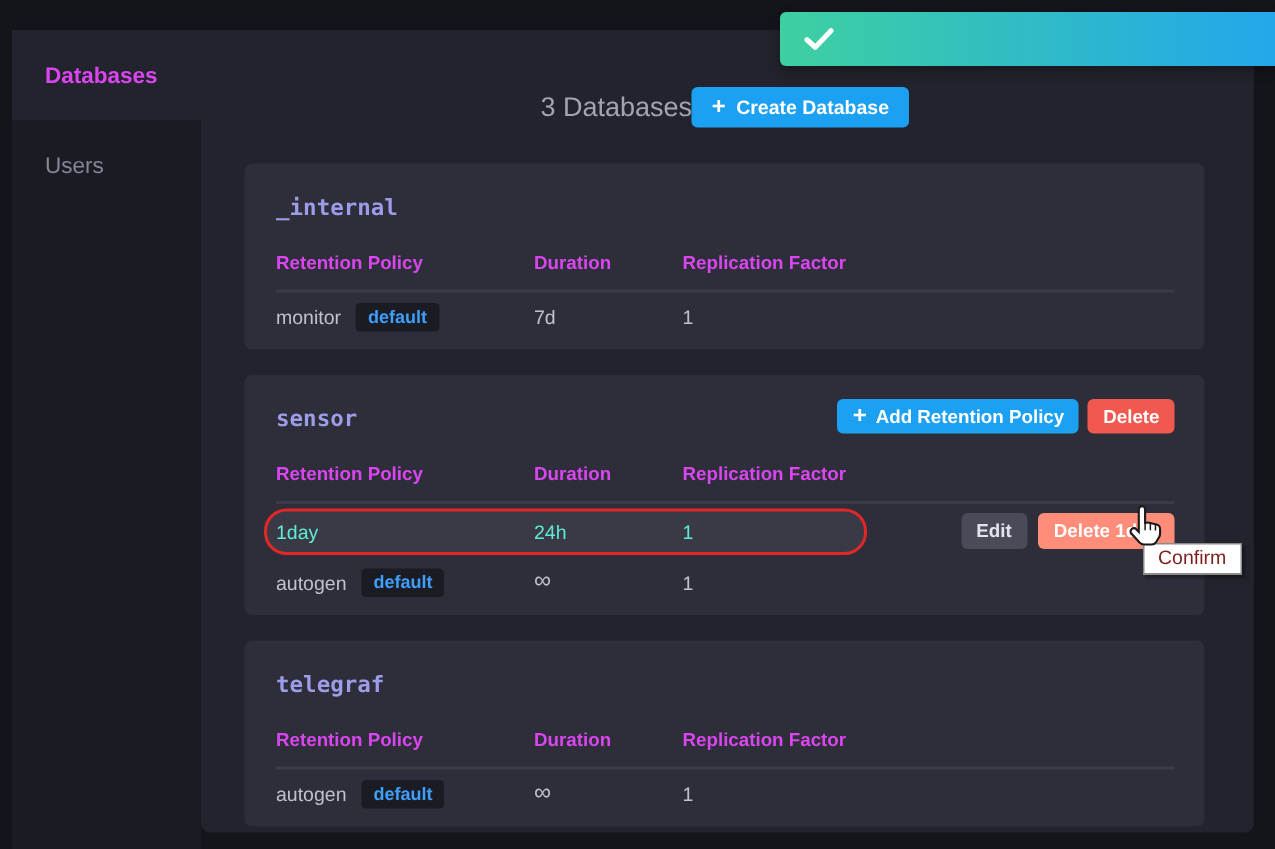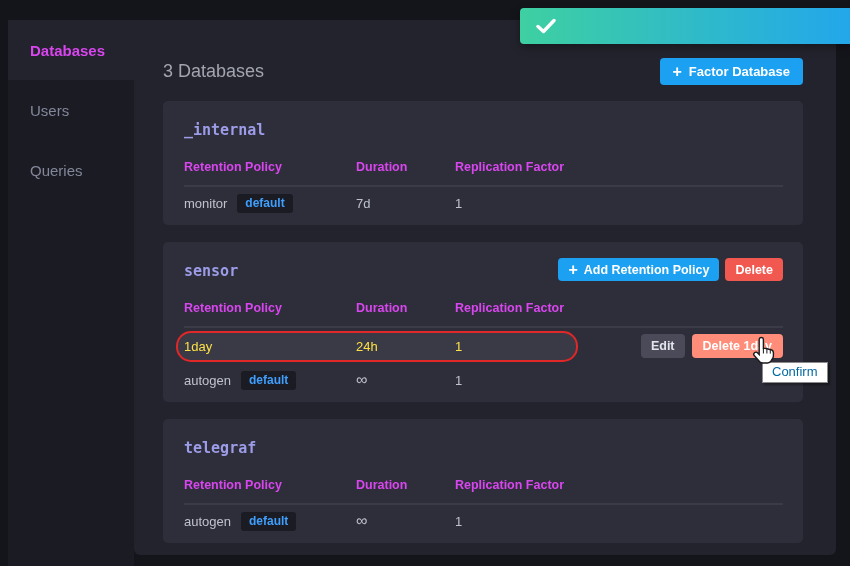--- a/index.html
+++ b/index.html
@@ -21,21 +21,21 @@
     padding-left:22px; font-size:15px; color:#83879a; cursor:pointer;
   }
   .nav-tab.active { background:#23232d; color:#d946ef; font-weight:700; }
 
   
   .wrapper {
     position:absolute; left:134px; top:20px; width:702px; height:535px;
     background:#23232d; border-radius:0 4px 6px 6px;
     padding:38px 33px 0 29px;
   }
-  .page-header { display:flex; justify-content:space-between; align-items:center; margin-bottom:16px; }
+  .page-header { display:flex; justify-content:center; align-items:center; margin-bottom:24px; }
   .page-title { font-size:18px; color:#a2a5b0; font-weight:400; }
 
   .btn { border:none; display:inline-flex; align-items:center; justify-content:center;
          color:#fff; font-weight:700; border-radius:4px; cursor:pointer;
          font-family:"Liberation Sans", sans-serif; }
   .btn-create { background:#1ca0f2; height:27px; padding:0 13px; font-size:13px; gap:7px; }
   .plus-glyph { font-size:16px; font-weight:700; line-height:1; }
 
   
   .panel {
@@ -61,67 +61,64 @@
   .badge { background:#1b1b24; color:#3f9ffd; font-weight:700; font-size:12px;
            padding:2px 8px 3px; border-radius:3px; }
   .inf { font-size:16px; line-height:1; }
 
   
   .trow-highlight-wrap { display:flex; align-items:center; height:36px; }
   .row-outline {
     margin-left:-8px; width:402px; height:31px;
     border:2px solid #e12727; border-radius:15px; background:#3a3a47;
     display:flex; align-items:center; padding-left:6px;
-    font-size:13px; color:#fde047;
+    font-size:13px; color:#5eead4;
   }
   .row-actions { margin-left:auto; display:flex; gap:7px; }
   .btn-edit { background:#4a4a59; color:#e3e5ec; height:24px; padding:0 10px; font-size:12.5px; }
   .btn-confirm-delete { background:#ff8d7a; height:24px; padding:0 11px; font-size:12.5px; }
 
   
   .toast {
     position:absolute; top:8px; right:0; width:330px; height:36px;
     background:linear-gradient(90deg, #3ed0a1, #23a7eb);
     border-radius:4px 0 0 4px;
     display:flex; align-items:center; padding-left:16px; gap:13px;
     color:#fff; font-weight:700; font-size:13.5px;
     box-shadow:0 3px 8px rgba(0,0,0,.35); z-index:40;
   }
 
   
   .tooltip {
     position:absolute; left:762px; top:362px; z-index:55;
-    background:#ffffff; color:#0369a1; font-size:13px;
+    background:#ffffff; color:#7f1d1d; font-size:13px;
     padding:1px 9px 3px; border:1px solid #8a8a8a;
     box-shadow:2px 2px 2px rgba(0,0,0,.35);
   }
   .cursor { position:absolute; left:752px; top:336px; z-index:60; pointer-events:none; }
 </style>
 </head>
 <body>
 
 <nav class="sidebar">
   <div class="nav-tab active">
     <span>Databases</span>
   </div>
   <div class="nav-tab">
     <span>Users</span>
   </div>
-  <div class="nav-tab">
-    <span>Queries</span>
-  </div>
 </nav>
 
 <main class="wrapper">
 
   <div class="page-header">
     <h1 class="page-title">3 Databases</h1>
     <button class="btn btn-create">
       <span class="plus-glyph">+</span>
-      <span>Factor Database</span>
+      <span>Create Database</span>
     </button>
   </div>
 
   <section class="panel">
     <div class="panel-head">
       <div class="panel-title">_internal</div>
     </div>
     <div class="thead">
       <div class="col-policy">Retention Policy</div>
       <div class="col-duration">Duration</div>

